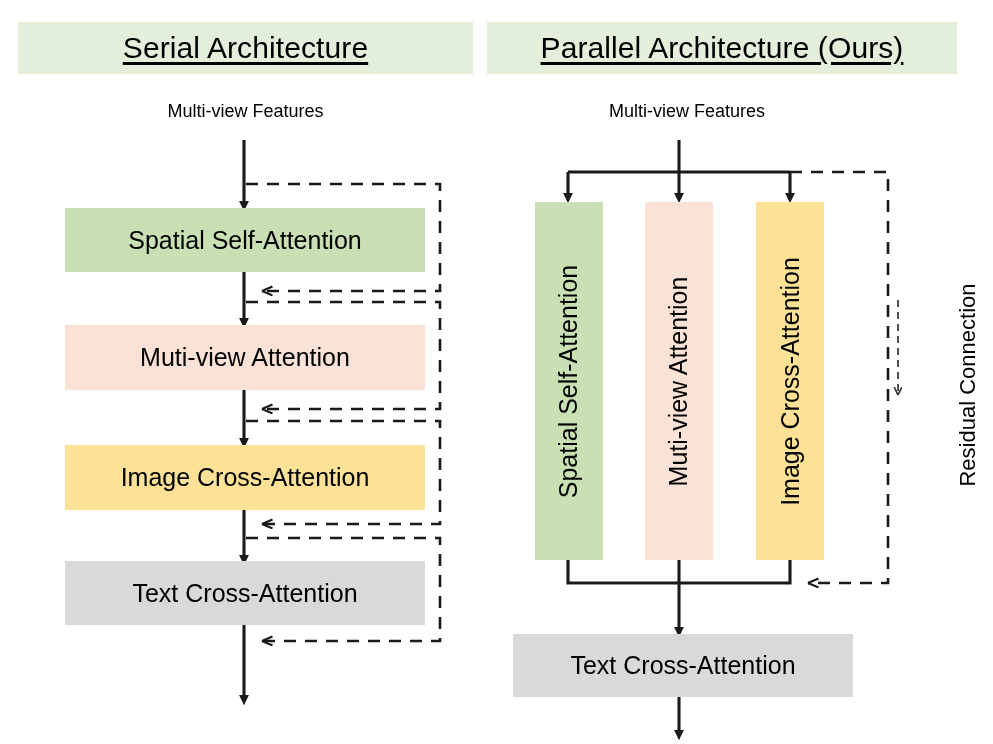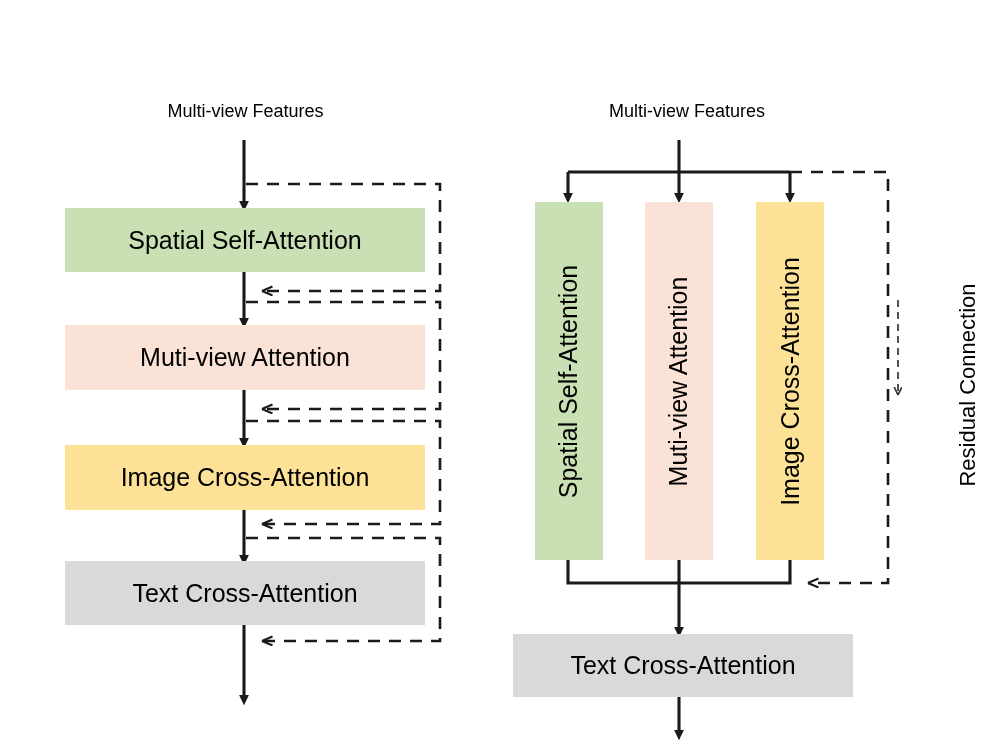--- a/index.html
+++ b/index.html
@@ -138,39 +138,45 @@
 
     <g stroke="#1a1a1a" stroke-width="2.6" fill="none" stroke-dasharray="12 9">
       <path d="M790,172 L888,172 L888,583 L808,583" marker-end="url(#openArrow)"></path>
     </g>
 
     <g stroke="#333333" stroke-width="1.7" fill="none" stroke-dasharray="7 5">
       <line x1="898" y1="300" x2="898" y2="395" marker-end="url(#openArrowSmall)"></line>
     </g>
   </svg>
 
+  <div class="header-band" style="left:18px; top:22px; width:455px; height:52px;">
+    <span class="header-title">Serial Architecture</span>
+  </div>
 
   <div class="caption" style="left:18px; top:101px; width:455px;">Multi-view Features</div>
 
   <div class="block-h" style="left:65px; top:208px; width:360px; height:64px; background:#c9e0b4;">
     <span>Spatial Self-Attention</span>
   </div>
 
   <div class="block-h" style="left:65px; top:325px; width:360px; height:65px; background:#fae3d6;">
     <span>Muti-view Attention</span>
   </div>
 
   <div class="block-h" style="left:65px; top:445px; width:360px; height:65px; background:#fce196;">
     <span>Image Cross-Attention</span>
   </div>
 
   <div class="block-h" style="left:65px; top:561px; width:360px; height:64px; background:#d9d9d9;">
     <span>Text Cross-Attention</span>
   </div>
 
+  <div class="header-band" style="left:487px; top:22px; width:470px; height:52px;">
+    <span class="header-title">Parallel Architecture (Ours)</span>
+  </div>
 
   <div class="caption" style="left:487px; top:101px; width:400px;">Multi-view Features</div>
 
   <div class="block-v" style="left:535px; top:202px; width:68px; height:358px; background:#c9e0b4;">
     <span class="vlabel">Spatial Self-Attention</span>
   </div>
 
   <div class="block-v" style="left:645px; top:202px; width:68px; height:358px; background:#fae3d6;">
     <span class="vlabel">Muti-view Attention</span>
   </div>

